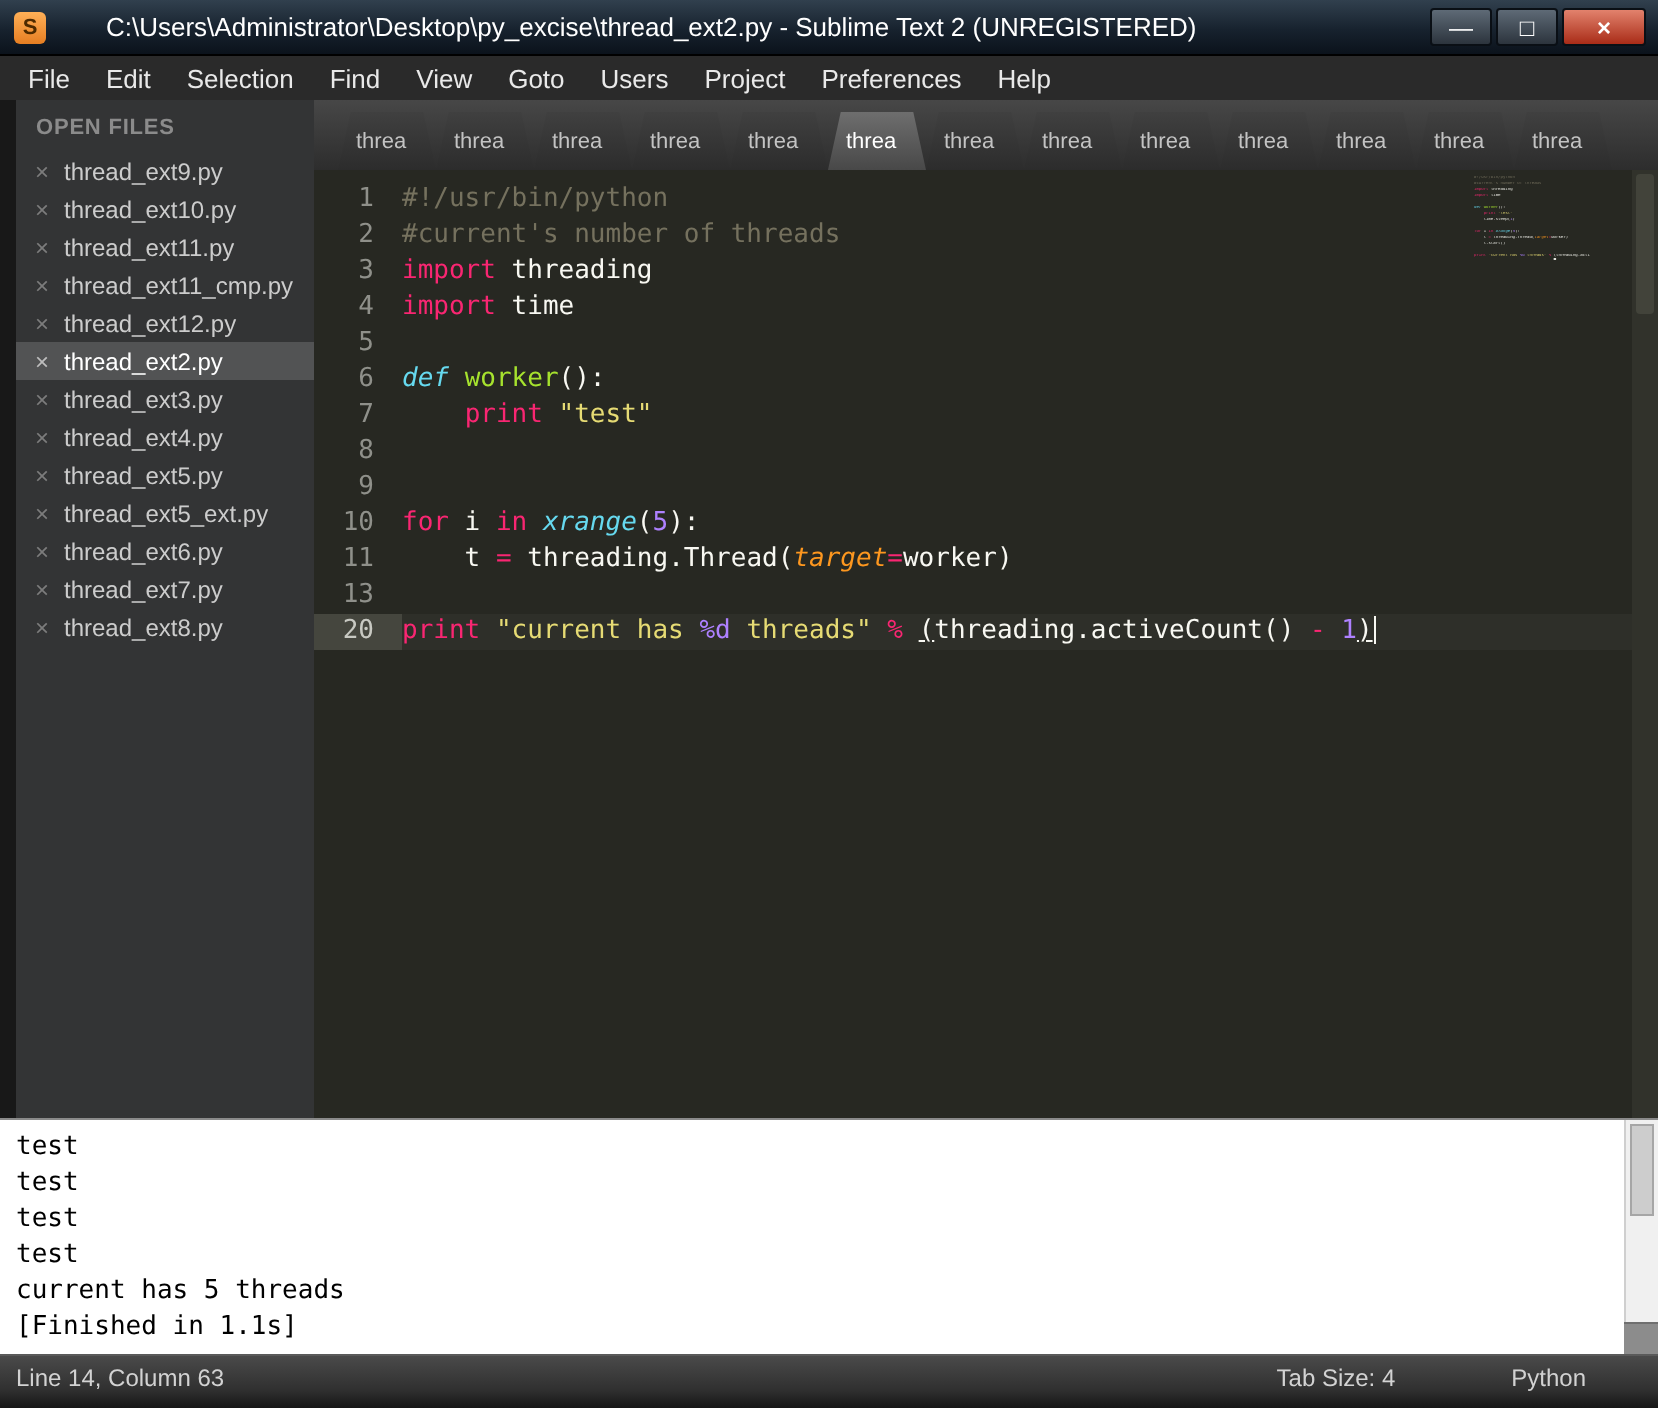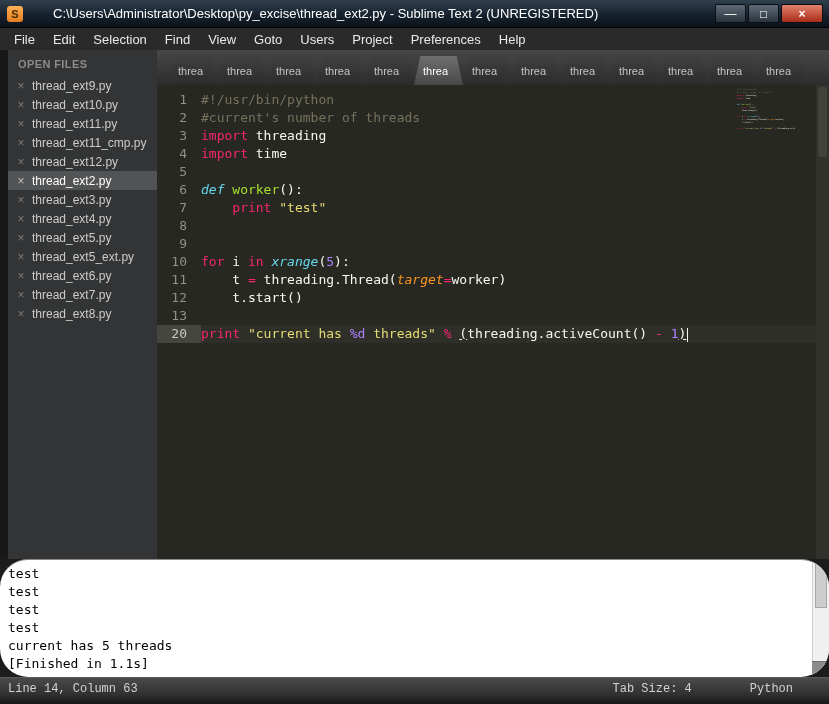--- a/index.html
+++ b/index.html
@@ -44,29 +44,29 @@
   .tok-storage, .tok-builtin, .tok-param { font-style: italic; }
   .u { text-decoration: underline; }
   .caret { display: inline-block; width: 1px; height: 14px; background: #f8f8f2; vertical-align: middle; margin-left: 1px; }
 
   .minimap { position: absolute; top: 3px; right: 34px; width: 58px; font-size: 2px; line-height: 3px; opacity: .9; }
   .mini-line { white-space: pre; height: 3px; overflow: hidden; }
   .editor-scrollbar { position: absolute; right: 0; top: 0; bottom: 0; width: 13px; background: #31322b; }
   .editor-scroll-thumb { position: absolute; top: 2px; left: 2px; right: 2px; height: 70px; background: #42433a; border-radius: 2px; }
 
   
-  .output { flex: 0 0 118px; background: #ffffff; position: relative; border-top: 1px solid #8a8a8a; overflow: hidden; border-radius: 28px; }
+  .output { flex: 0 0 118px; background: #ffffff; position: relative; border-top: 1px solid #8a8a8a; overflow: hidden; }
   .output-text { padding: 5px 26px 4px 8px; font-family: "DejaVu Sans Mono", monospace; font-size: 13px; line-height: 18px; color: #000; }
   .output-line { white-space: pre; }
   .output-scrollbar { position: absolute; right: 0; top: 0; bottom: 0; width: 17px; background: #f0f0f0; border-left: 1px solid #cfcfcf; }
   .output-scroll-thumb { position: absolute; top: 2px; left: 2px; right: 2px; height: 46px; background: #cdcdcd; border: 1px solid #a6a6a6; }
   .output-corner { position: absolute; right: 0; bottom: 0; width: 17px; height: 16px; background: #8c8c8c; border-top: 1px solid #6f6f6f; }
 
   
-  .statusbar { flex: 0 0 27px; display: flex; align-items: center; color: #d2d2d2; font-size: 12px; padding: 0 0 4px 8px; background: linear-gradient(#4a4a4a 0%, #303030 65%, #161616 100%); border-top: 1px solid #5a5a5a; font-family: Liberation Mono, monospace; }
+  .statusbar { flex: 0 0 27px; display: flex; align-items: center; color: #d2d2d2; font-size: 12px; padding: 0 0 4px 8px; background: linear-gradient(#4a4a4a 0%, #303030 65%, #161616 100%); border-top: 1px solid #5a5a5a; }
   .status-left { flex: 1; }
   .status-tabsize { margin-right: 58px; }
   .status-syntax { margin-right: 36px; }
 </style>
 </head>
 <body>
 
 <div class="window">
 
   <div class="titlebar">
@@ -231,24 +231,20 @@
               <span class="gutter">9</span>
               <span class="code"></span>
             </div>
             <div class="line">
               <span class="gutter">10</span>
               <span class="code"><span class="tok tok-keyword" style="color: rgb(249, 38, 114);">for</span><span class="tok tok-plain" style="color: rgb(248, 248, 242);"> i </span><span class="tok tok-keyword" style="color: rgb(249, 38, 114);">in</span><span class="tok tok-plain" style="color: rgb(248, 248, 242);"> </span><span class="tok tok-builtin" style="color: rgb(102, 217, 239);">xrange</span><span class="tok tok-plain" style="color: rgb(248, 248, 242);">(</span><span class="tok tok-number" style="color: rgb(174, 129, 255);">5</span><span class="tok tok-plain" style="color: rgb(248, 248, 242);">):</span></span>
             </div>
             <div class="line">
               <span class="gutter">11</span>
               <span class="code"><span class="tok tok-plain" style="color: rgb(248, 248, 242);">    t </span><span class="tok tok-keyword" style="color: rgb(249, 38, 114);">=</span><span class="tok tok-plain" style="color: rgb(248, 248, 242);"> threading.Thread(</span><span class="tok tok-param" style="color: rgb(253, 151, 31);">target</span><span class="tok tok-keyword" style="color: rgb(249, 38, 114);">=</span><span class="tok tok-plain" style="color: rgb(248, 248, 242);">worker)</span></span>
-            </div>
-            <div class="line">
-              <span class="gutter">12</span>
-              <span class="code"><span class="tok tok-plain" style="color: rgb(248, 248, 242);">    t.start()</span></span>
             </div>
             <div class="line">
               <span class="gutter">13</span>
               <span class="code"></span>
             </div>
             <div class="line current">
               <span class="gutter">20</span>
               <span class="code"><span class="tok tok-keyword" style="color: rgb(249, 38, 114);">print</span><span class="tok tok-plain" style="color: rgb(248, 248, 242);"> </span><span class="tok tok-string" style="color: rgb(230, 219, 116);">"current has </span><span class="tok tok-format" style="color: rgb(174, 129, 255);">%d</span><span class="tok tok-string" style="color: rgb(230, 219, 116);"> threads"</span><span class="tok tok-plain" style="color: rgb(248, 248, 242);"> </span><span class="tok tok-keyword" style="color: rgb(249, 38, 114);">%</span><span class="tok tok-plain" style="color: rgb(248, 248, 242);"> </span><span class="tok tok-plain u" style="color: rgb(248, 248, 242);">(</span><span class="tok tok-plain" style="color: rgb(248, 248, 242);">threading.activeCount() </span><span class="tok tok-keyword" style="color: rgb(249, 38, 114);">-</span><span class="tok tok-plain" style="color: rgb(248, 248, 242);"> </span><span class="tok tok-number" style="color: rgb(174, 129, 255);">1</span><span class="tok tok-plain u" style="color: rgb(248, 248, 242);">)</span><span class="caret"></span></span>
             </div>
           </div>

